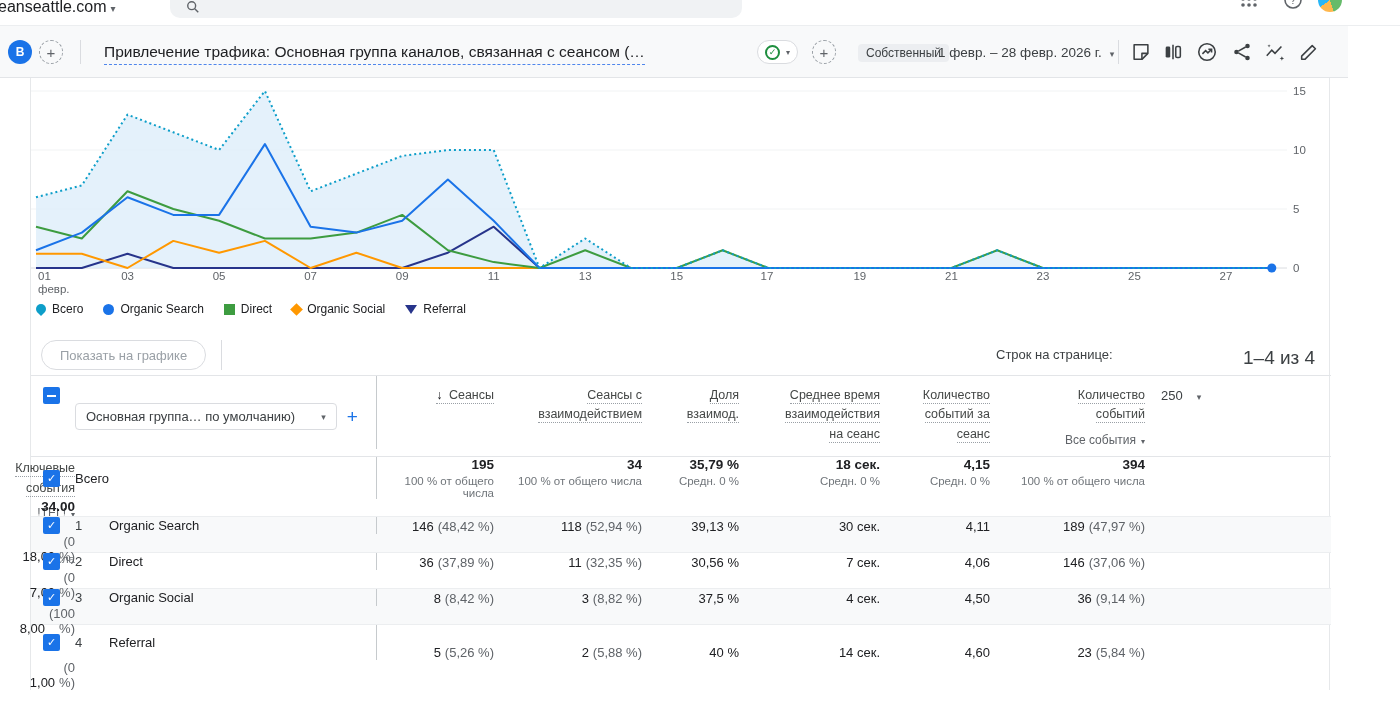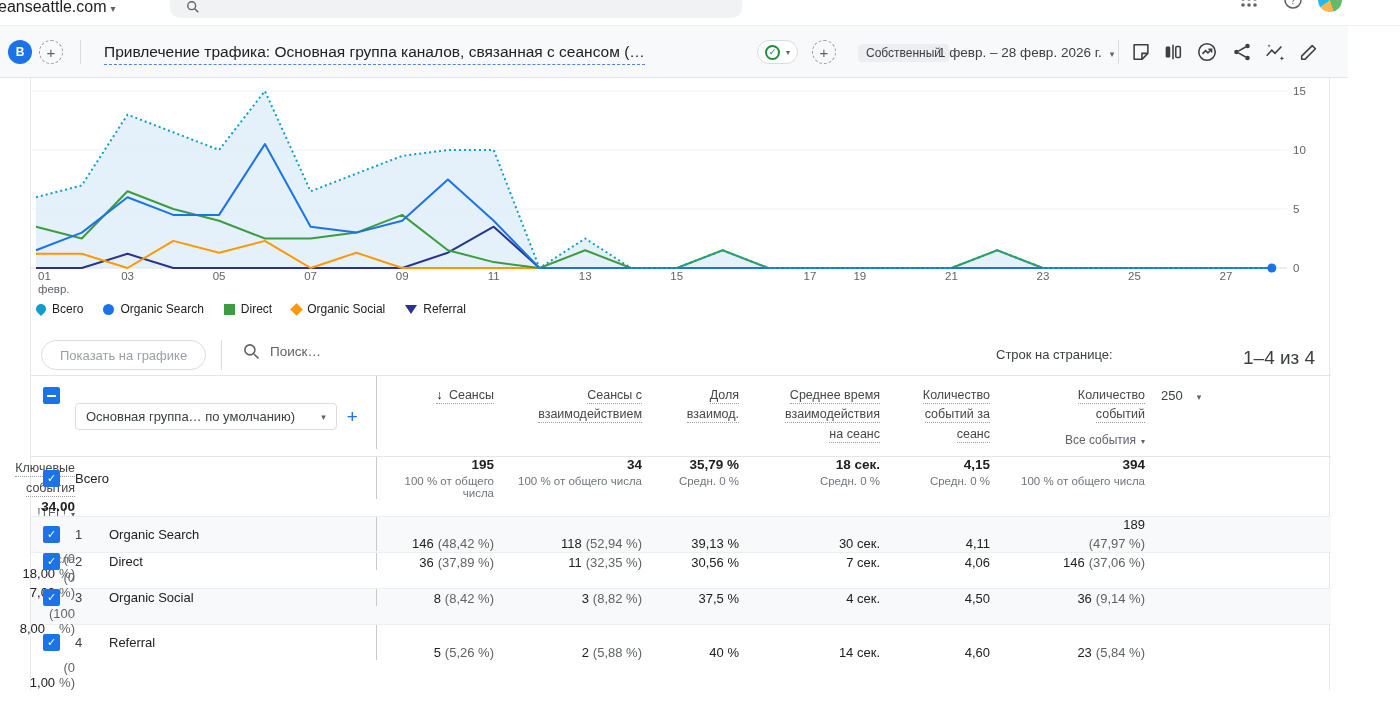--- a/index.html
+++ b/index.html
@@ -235,39 +235,32 @@
         <span class="ylab" style="top: 66px;">10</span>
         <span class="ylab" style="top: 7px;">15</span>
         <span class="xlab" style="left: 7px;">01</span>
         <span class="xlab" style="left: 96.54px; transform: translateX(-50%);">03</span>
         <span class="xlab" style="left: 188.08px; transform: translateX(-50%);">05</span>
         <span class="xlab" style="left: 279.62px; transform: translateX(-50%);">07</span>
         <span class="xlab" style="left: 371.16px; transform: translateX(-50%);">09</span>
         <span class="xlab" style="left: 462.7px; transform: translateX(-50%);">11</span>
         <span class="xlab" style="left: 554.24px; transform: translateX(-50%);">13</span>
         <span class="xlab" style="left: 645.78px; transform: translateX(-50%);">15</span>
-        <span class="xlab" style="left: 779px; transform: translateX(-50%); text-align: right;">17</span>
+        <span class="xlab" style="left: 736px; transform: translateX(-50%); text-align: right;">17</span>
         <span class="xlab" style="left: 828.86px; transform: translateX(-50%);">19</span>
         <span class="xlab" style="left: 920.4px; transform: translateX(-50%);">21</span>
         <span class="xlab" style="left: 1011.94px; transform: translateX(-50%);">23</span>
         <span class="xlab" style="left: 1103.48px; transform: translateX(-50%);">25</span>
         <span class="xlab" style="left: 1195.02px; transform: translateX(-50%);">27</span>
         <span class="xlab2" style="left: 7px;">февр.</span>
       </div>
 
     <div id="ttoolbar">
       <button id="plot-btn">Показать на графике</button>
       <div class="vdiv" id="tb-div"></div>
-      <div id="tsearch">
-        <svg width="17" height="17" viewBox="0 0 16 16">
-            <circle cx="6.5" cy="6.5" r="4.7" fill="none" stroke="#5f6368" stroke-width="1.5"></circle>
-            <line x1="10.3" y1="10.3" x2="14.5" y2="14.5" stroke="#5f6368" stroke-width="1.5"></line>
-          </svg>
-        <input type="text" placeholder="Поиск…" style="">
-      </div>
       <span id="rowspp">Строк на странице:</span>
       <span id="rppval"><span>250</span><span class="caret">▾</span></span>
       <span id="pagerange">1–4 из 4</span>
     </div>
 
     <div id="thead-row" class="trow">
       <div class="cbcell" style="align-items:flex-start; padding-top:11px;">
         <span class="cb">
             <span class="bar"></span>
           </span>
@@ -370,21 +363,21 @@
           </div>
           <div class="mcell" style="flex-direction:row; justify-content:flex-end; gap:4px;">
             <span>39,13 %</span>
           </div>
           <div class="mcell" style="flex-direction:row; justify-content:flex-end; gap:4px;">
             <span>30 сек.</span>
           </div>
           <div class="mcell" style="flex-direction:row; justify-content:flex-end; gap:4px;">
             <span>4,11</span>
           </div>
-          <div class="mcell" style="flex-direction:column; justify-content:flex-end; gap:4px;">
+          <div class="mcell" style="flex-direction:row; justify-content:flex-end; gap:4px;">
             <span>189</span> 
             <span class="v-sub">(47,97 %)</span>
           </div>
           <div class="mcell" style="flex-direction:row; justify-content:flex-end; gap:4px;">
             <span>18,00</span> 
             <span class="v-sub">(0 %)</span>
           </div>
         </div>
         <div class="trow brow">
           <div class="cbcell">

